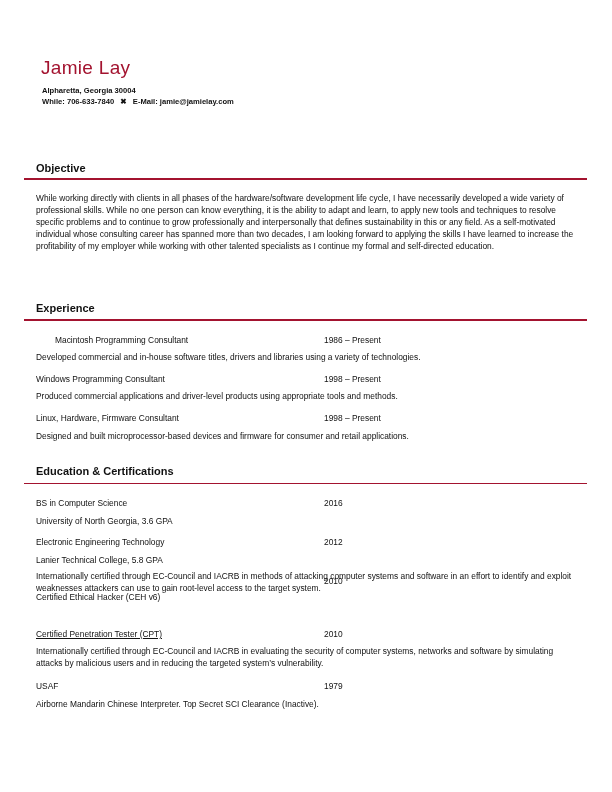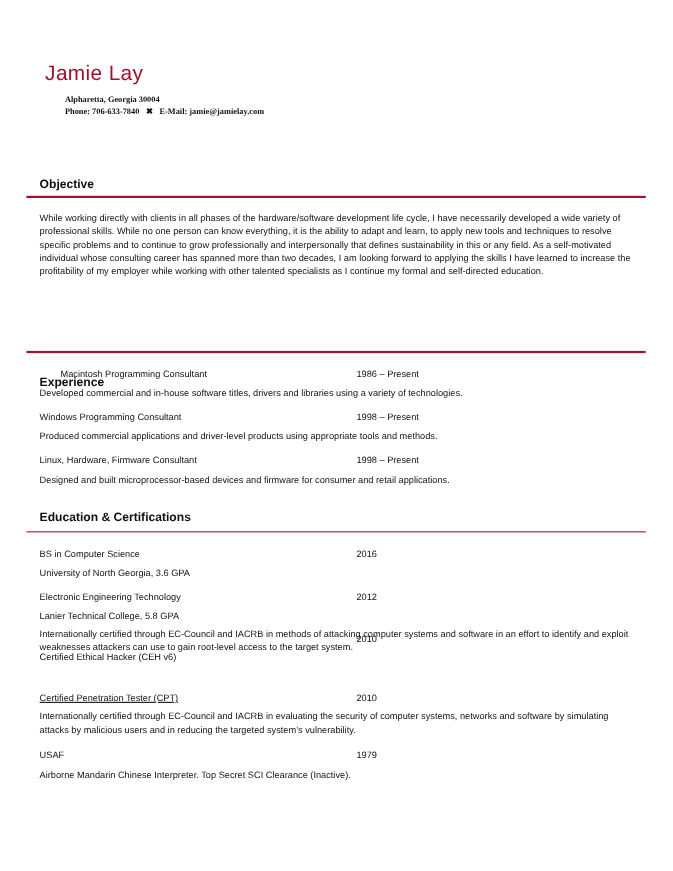--- a/index.html
+++ b/index.html
@@ -24,26 +24,26 @@
       position: absolute;
       left: 41px; top: 57px;
       font-size: 19px;
       letter-spacing: 0.3px;
       color: #a3132f;
       font-family: "Liberation Sans", sans-serif;
       white-space: nowrap;
     }
     .contact-line {
       position: absolute;
-      left: 59px;
+      left: 42px;
       font-size: 7.6px;
       font-weight: bold;
       color: #111;
       white-space: nowrap;
-      font-family: Liberation Serif, serif;
+      font-family: Liberation Sans, sans-serif;
     }
     .contact-line.addr { top: 86px; }
     .contact-line.phone { top: 97px; }
     .sep-x { margin: 0 4px; }
 
     .section-title {
       position: absolute;
       left: 36px;
       font-size: 11px;
       font-weight: bold;
@@ -90,32 +90,32 @@
     }
   </style>
 </head>
 <body>
 
 <div class="page">
 
   <div class="name">Jamie Lay</div>
   <div class="contact-line addr">Alpharetta, Georgia 30004</div>
   <div class="contact-line phone">
-    <span>Phone:</span>
+    <span>While:</span>
     <span>706-633-7840</span>
     <span class="sep-x">✖</span>
     <span>E-Mail:</span>
     <span>jamie@jamielay.com</span>
   </div>
 
   <div class="section-title" style="top:162px;">Objective</div>
   <div class="rule" style="top:178px; height:2px;"></div>
   <div class="para" style="top:192px;">While working directly with clients in all phases of the hardware/software development life cycle, I have necessarily developed a wide variety of professional skills.  While no one person can know everything, it is the ability to adapt and learn, to apply new tools and techniques to resolve specific problems and to continue to grow professionally and interpersonally that defines sustainability in this or any field.  As a self-motivated individual whose consulting career has spanned more than two decades, I am looking forward to applying the skills I have learned to increase the profitability of my employer while working with other talented specialists as I continue my formal and self-directed education.</div>
 
-  <div class="section-title" style="top:302px;margin-top:40px;">Experience</div>
+  <div class="section-title" style="top:302px;">Experience</div>
   <div class="rule" style="top:319px; height:2px;"></div>
 
   <div>
     <div class="row-title" style="top:335px;padding-left:19px;">Macintosh Programming Consultant</div>
     <div class="row-date" style="top:335px;">1986 – Present</div>
     <div class="row-desc" style="top:351px;">Developed commercial and in-house software titles, drivers and libraries using a variety of technologies.</div>
   </div>
   <div>
     <div class="row-title" style="top:374px;">Windows Programming Consultant</div>
     <div class="row-date" style="top:374px;">1998 – Present</div>

